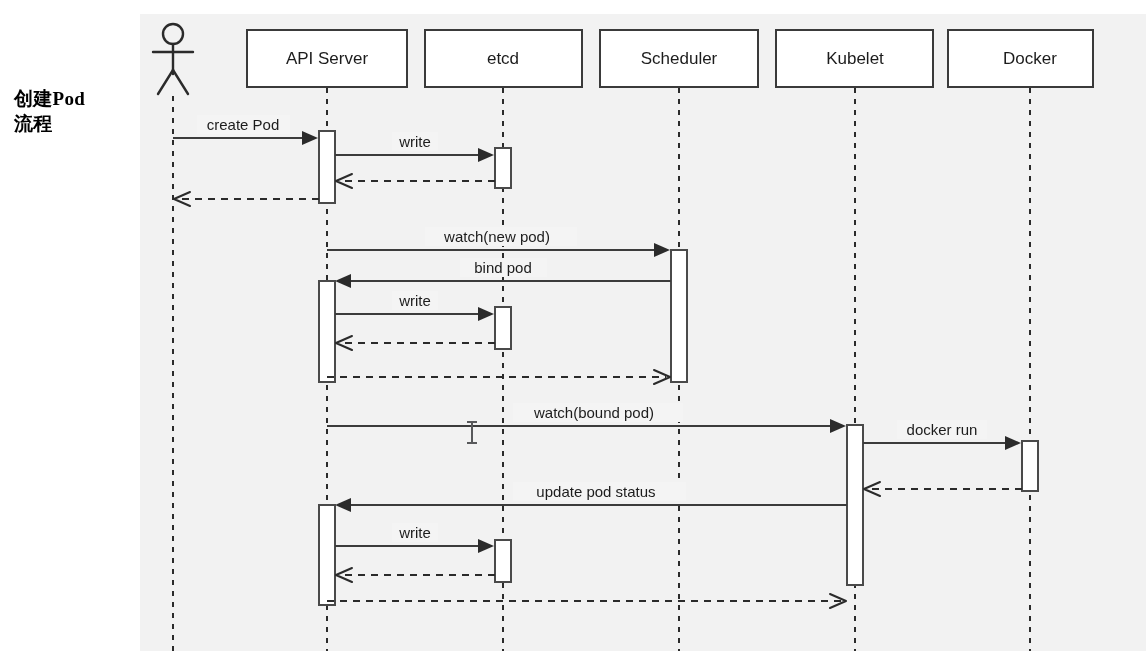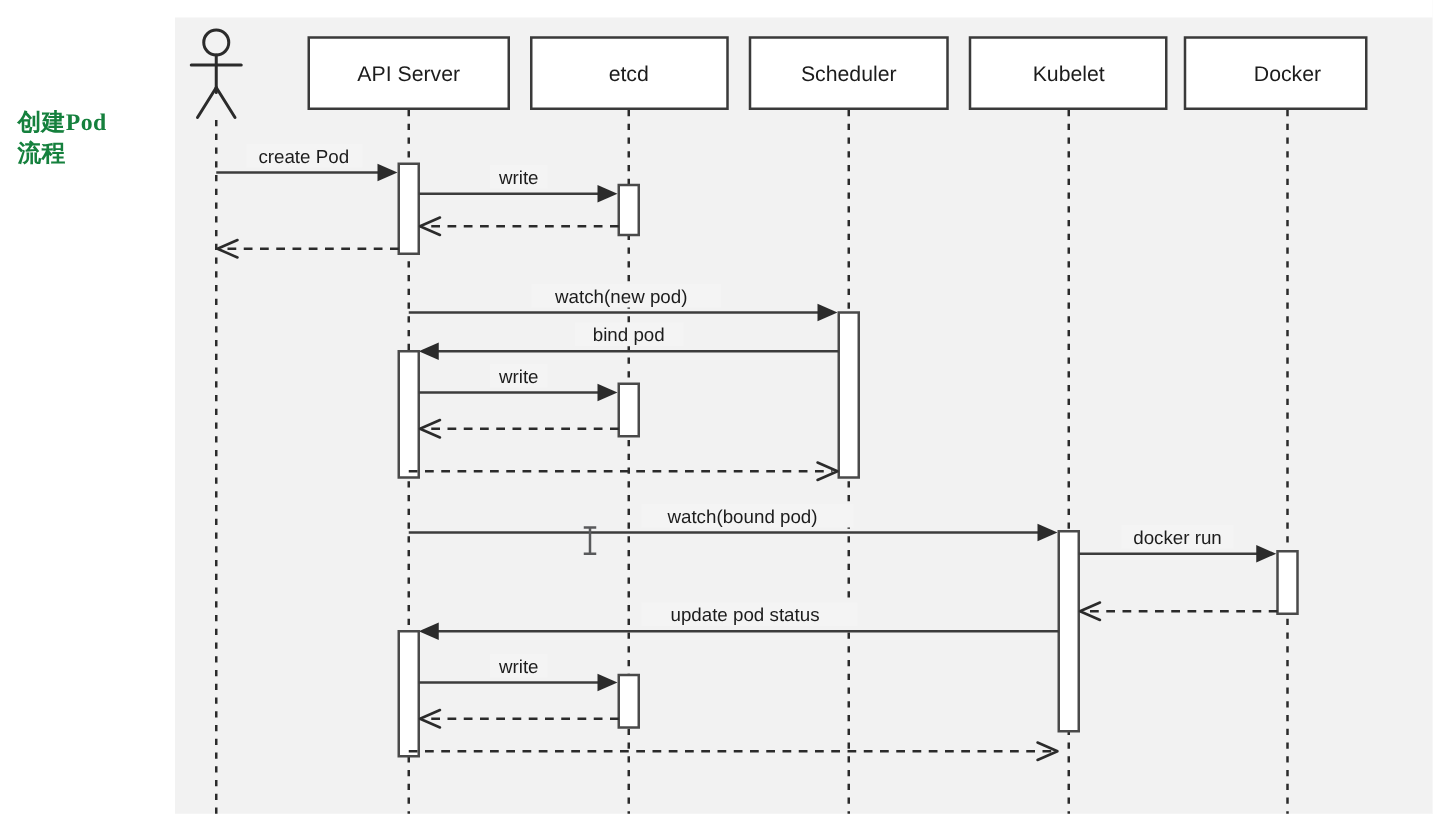--- a/index.html
+++ b/index.html
@@ -18,21 +18,21 @@
     position: absolute;
     left: 0; top: 0;
     width: 1146px;
     height: 651px;
   }
   .annotation {
     position: absolute;
     left: 14px;
     top: 86px;
     width: 120px;
-    color: #15803d;
+    color: #000000;
     font-family: "Liberation Serif", serif;
     font-size: 19px;
     font-weight: 700;
     line-height: 25px;
     letter-spacing: 0.3px;
     white-space: pre-line;
   }
   .diagram-panel {
     position: absolute;
     left: 140px;

